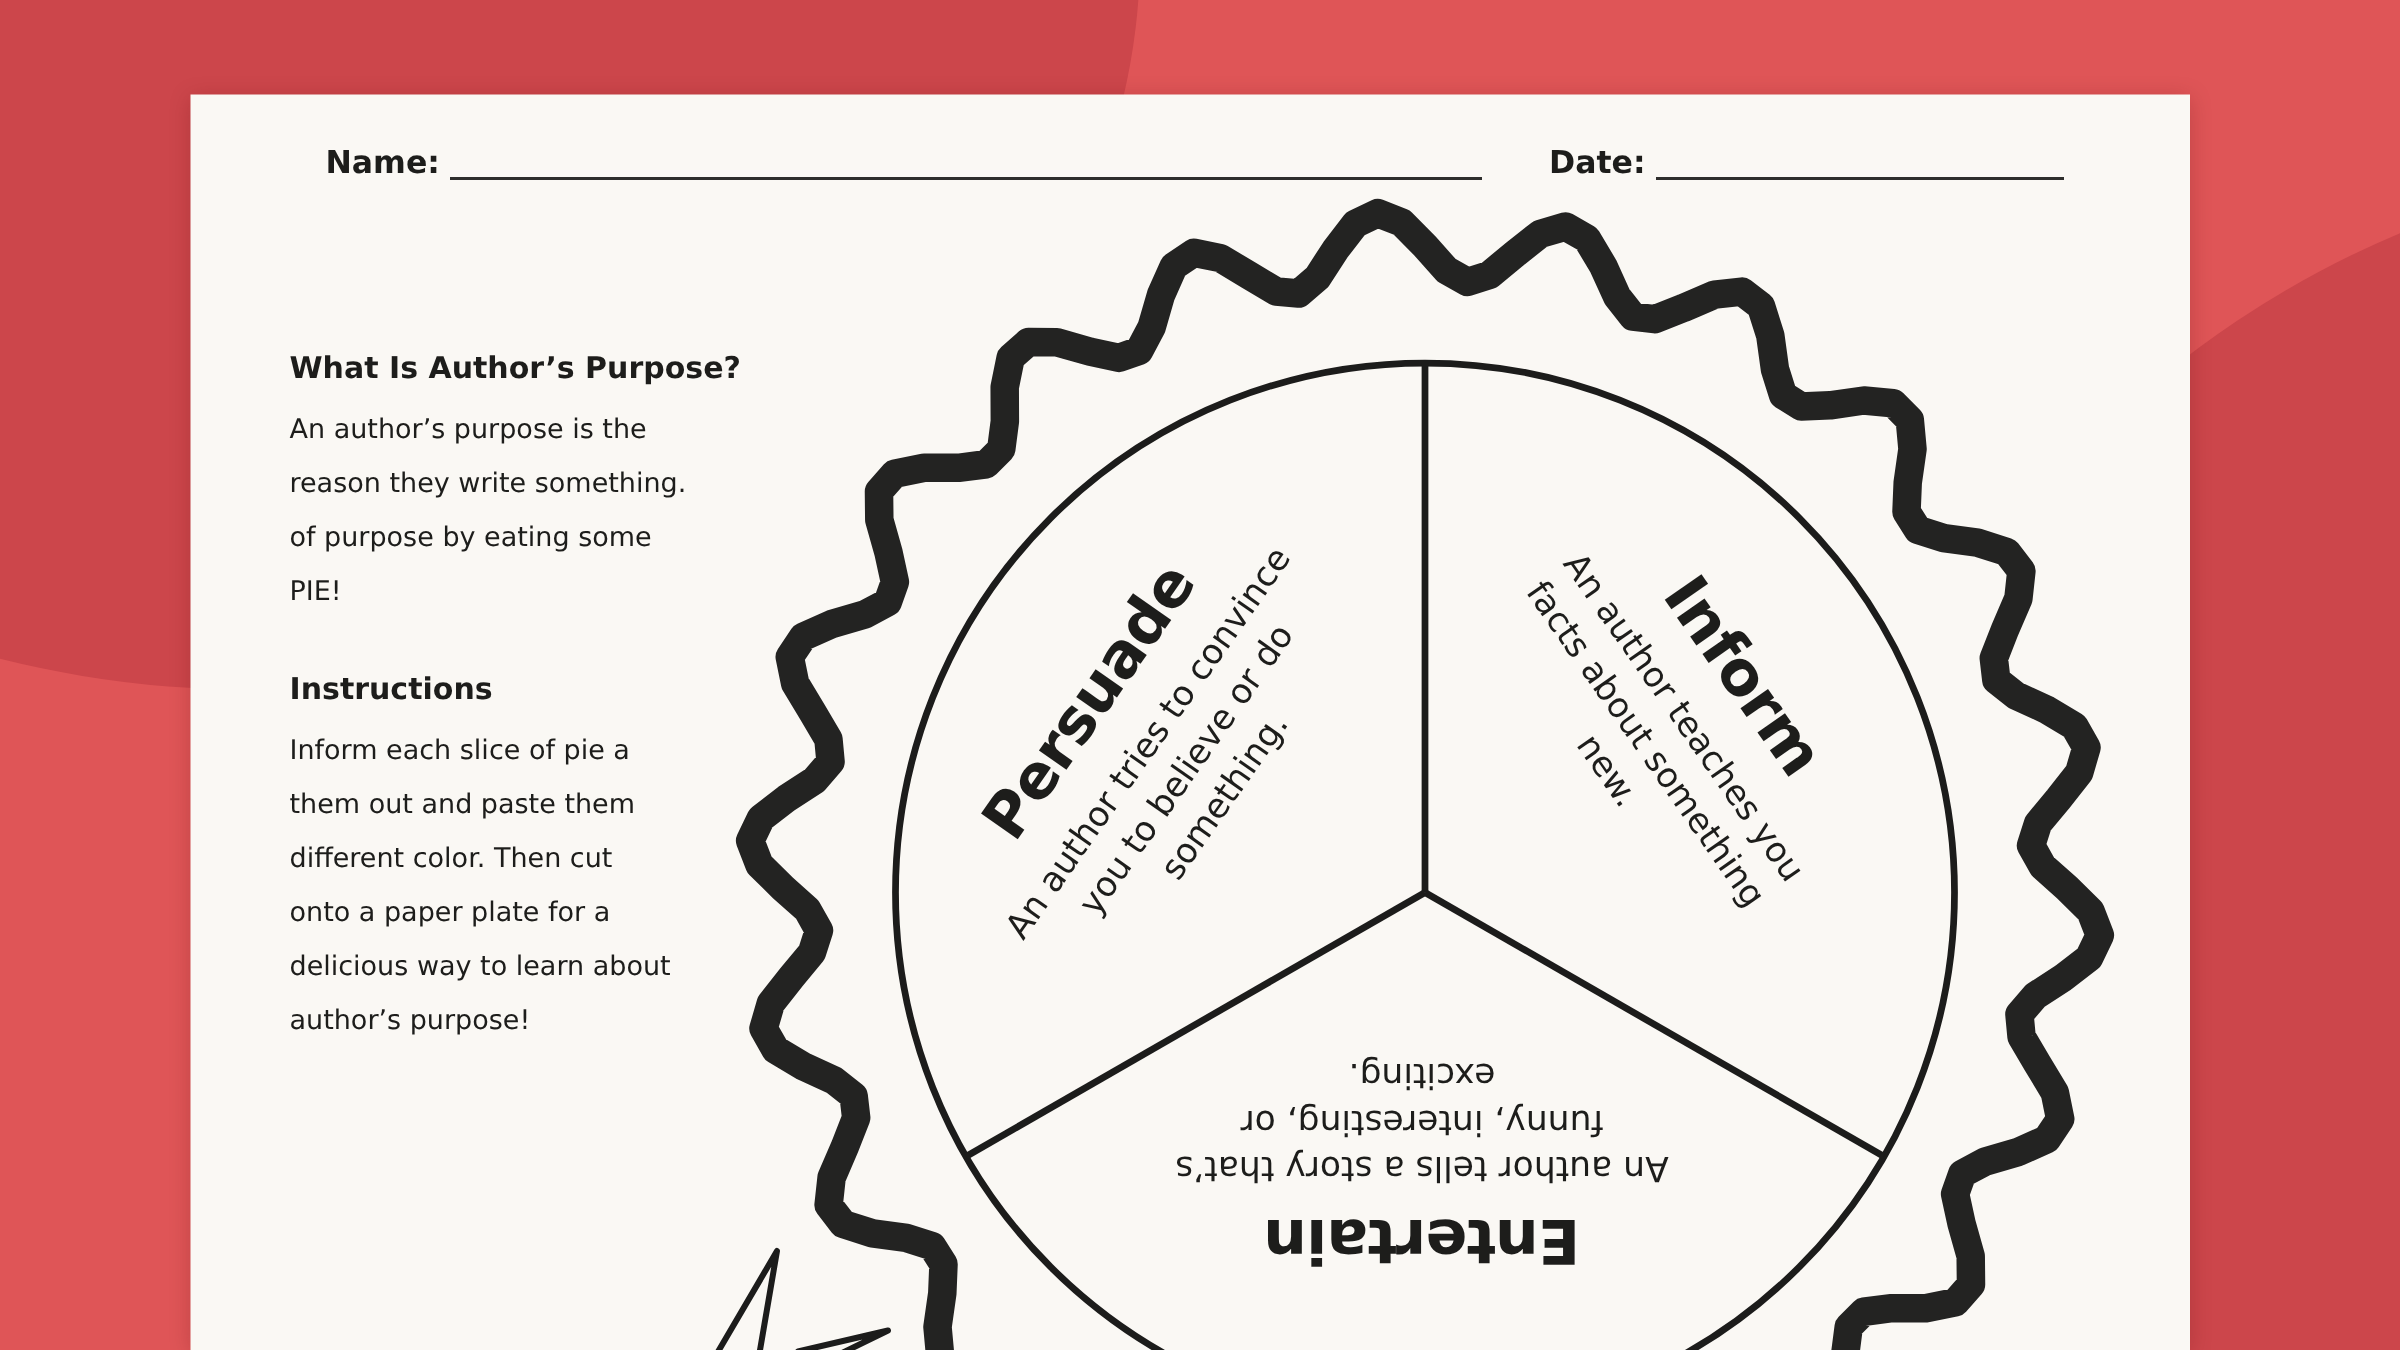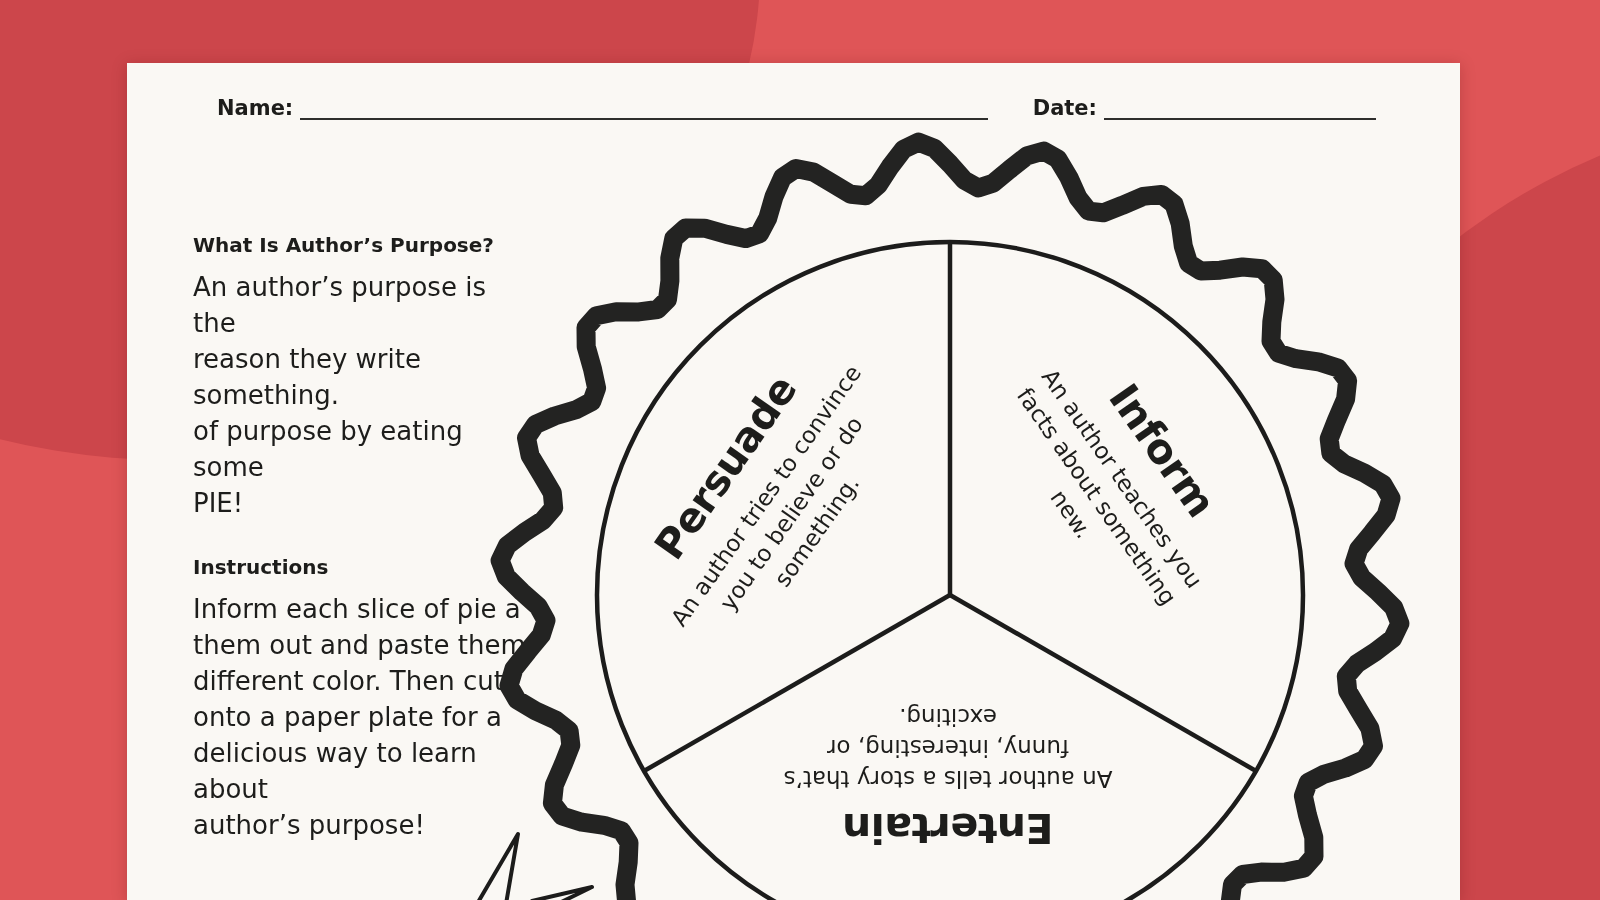--- a/index.html
+++ b/index.html
@@ -17,21 +17,21 @@
   .rule{border-bottom:2px solid #2e2e2c;height:21px;}
   .rule-name{flex:1;}
   .gap{width:45px;}
   .rule-date{width:272px;}
   
   .title{position:absolute;left:62px;top:78px;margin:0;font-size:47px;line-height:1.1;
          font-weight:bold;letter-spacing:-1px;}
   .col{position:absolute;left:66px;top:168px;width:336px;}
   .subhead{margin:0 0 10px 0;font-size:20px;font-weight:bold;line-height:28px;}
   .subhead.second{margin-top:32px;}
-  .bodyline{display:block;font-size:26px;line-height:36px;}
+  .bodyline{display:block;font-size:18px;line-height:36px;}
   
   .pie-svg{position:absolute;left:0;top:0;width:1600px;height:900px;pointer-events:none;}
   
   .slice{position:absolute;text-align:center;}
   .slice-title{font-size:41px;font-weight:bold;letter-spacing:-.5px;margin-bottom:10px;}
   .slice-desc span{display:block;font-size:23px;line-height:31px;}
   .slice-persuade{left:768px;top:497px;width:330px;transform:translate(-50%,-50%) rotate(-55deg);}
   .slice-inform{left:1120px;top:480px;width:310px;transform:translate(-50%,-50%) rotate(55deg);}
   .slice-entertain{left:948px;top:776px;width:440px;transform:translate(-50%,-50%) rotate(180deg);}
 </style>

